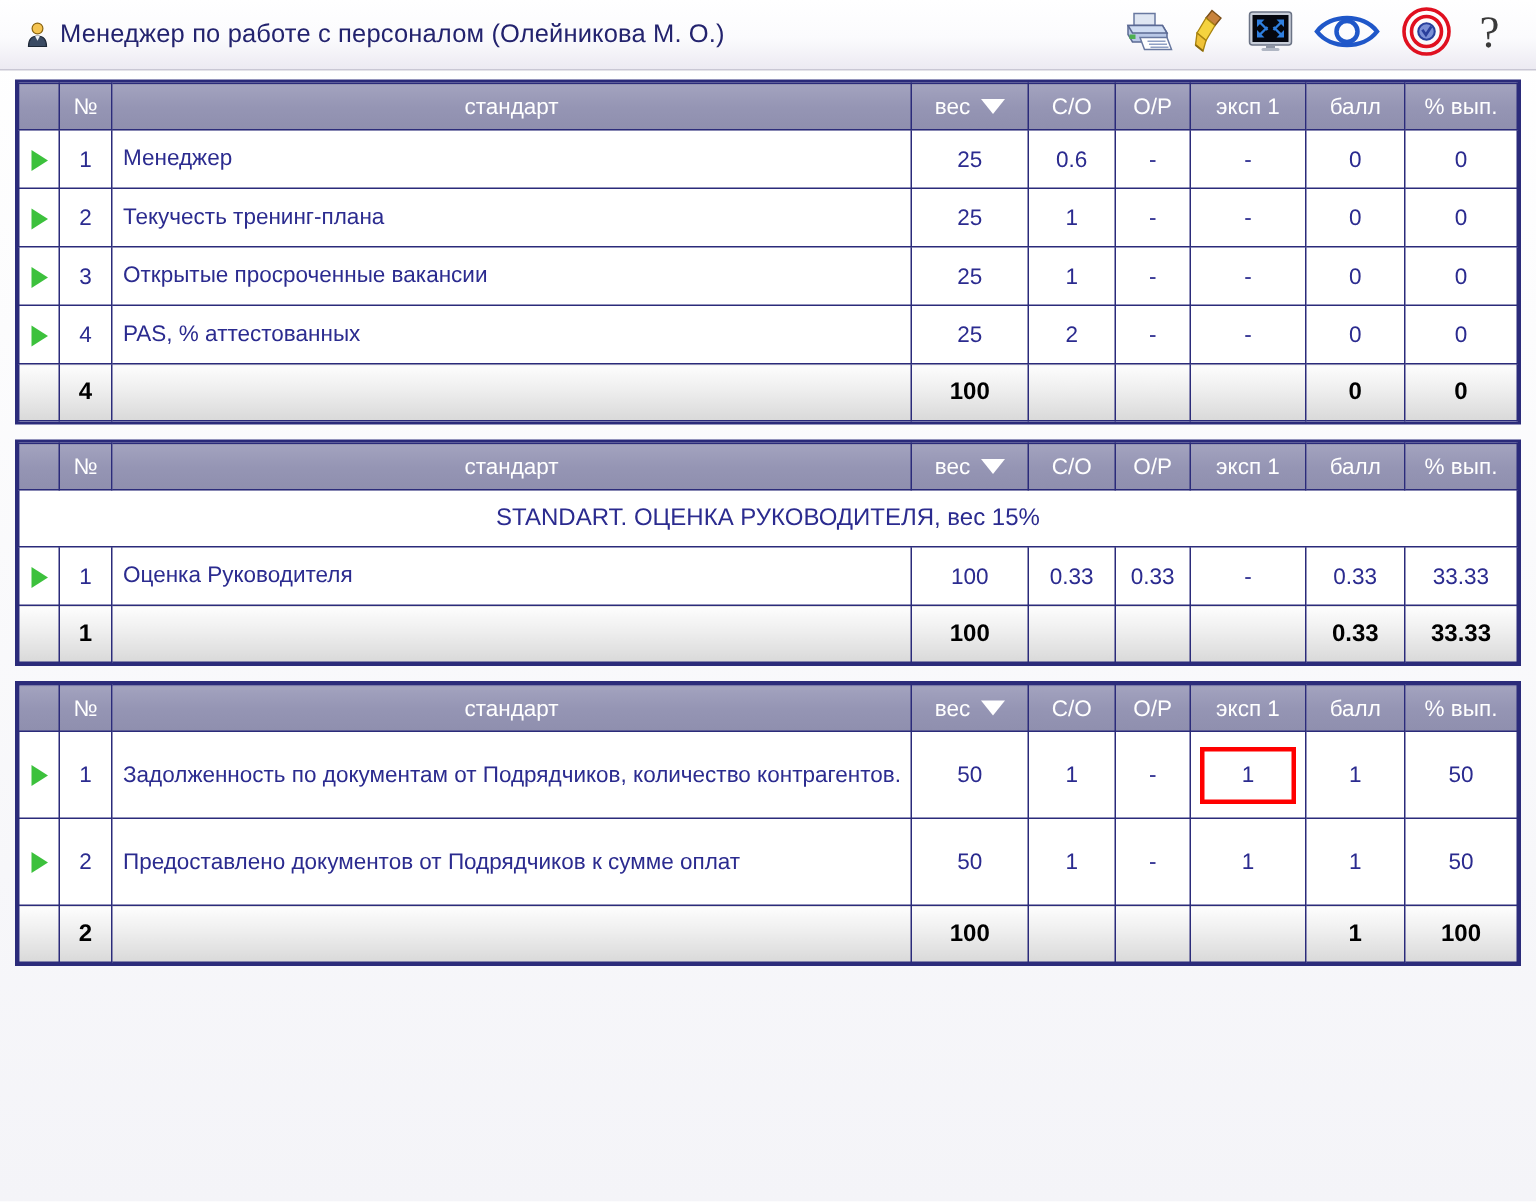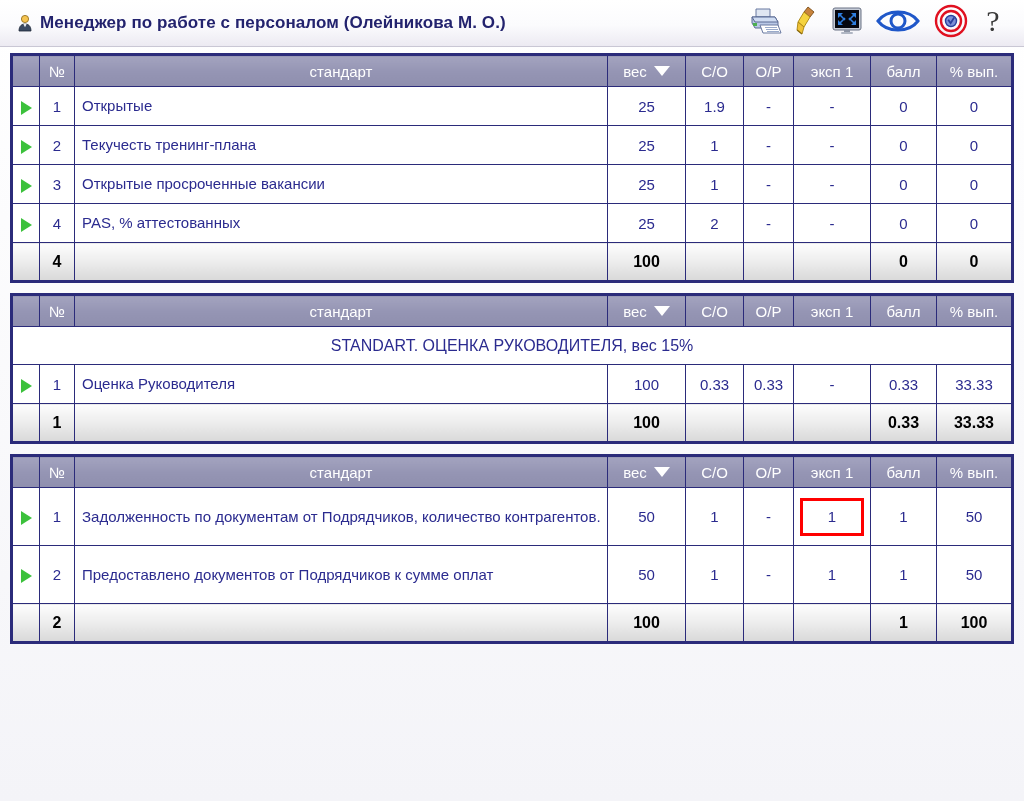--- a/index.html
+++ b/index.html
@@ -19,21 +19,21 @@
   
   .titlebar {
     position: relative;
     height: 47px;
     background: linear-gradient(to bottom, #ffffff 0%, #fbfbfd 55%, #eceaf2 100%);
     display: flex;
     align-items: center;
     padding: 0 14px 0 16px;
     border-bottom: 1px solid #c9c7d4;
   }
-  .title-left { display: flex; align-items: center; gap: 6px; flex: 1; min-width: 0; font-weight: bold; }
+  .title-left { display: flex; align-items: center; gap: 6px; flex: 1; min-width: 0; }
   .user-icon { width: 18px; height: 18px; position: relative; flex: 0 0 auto; display:block; }
   .title-text {
     font-size: 17px;
     color: #23236e;
     white-space: nowrap;
     letter-spacing: 0.1px;
   }
   .title-icons { display: flex; align-items: center; gap: 14px; padding-right: 6px; }
   .ticon { display: block; cursor: pointer; }
 
@@ -250,23 +250,23 @@
           <th>С/О</th>
           <th>О/Р</th>
           <th>эксп 1</th>
           <th>балл</th>
           <th>% вып.</th>
         </tr>
 
         <tr class="data">
           <td class="arrow-cell"><span class="play-arrow"></span></td>
           <td class="num-cell">1</td>
-          <td class="std-cell">Открытые</td>
+          <td class="std-cell">Менеджер</td>
           <td class="val-cell">25</td>
-          <td class="val-cell">1.9</td>
+          <td class="val-cell">0.6</td>
           <td class="val-cell">-</td>
           <td class="val-cell">-</td>
           <td class="val-cell">0</td>
           <td class="val-cell">0</td>
         </tr>
         <tr class="data">
           <td class="arrow-cell"><span class="play-arrow"></span></td>
           <td class="num-cell">2</td>
           <td class="std-cell">Текучесть тренинг-плана</td>
           <td class="val-cell">25</td>

